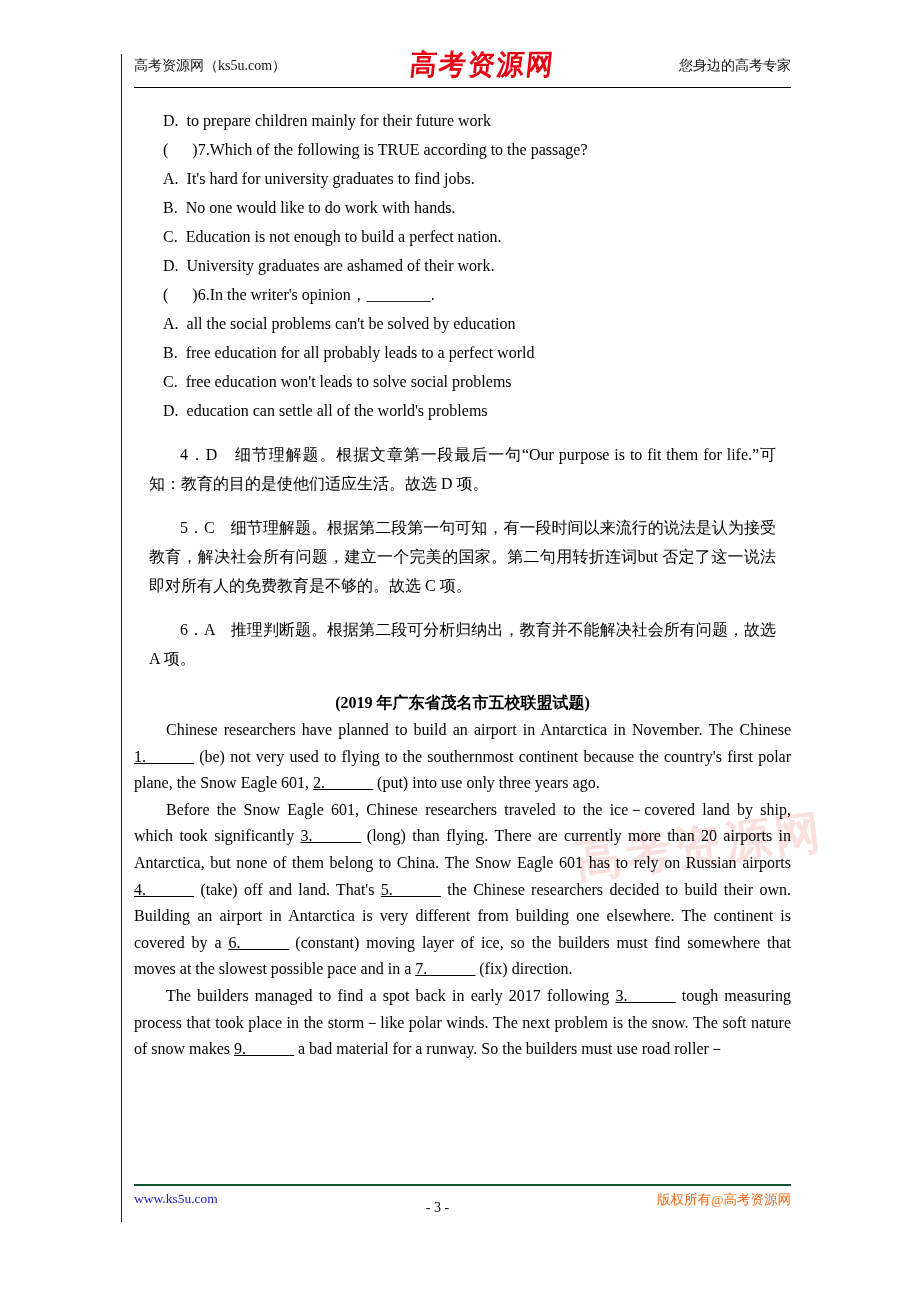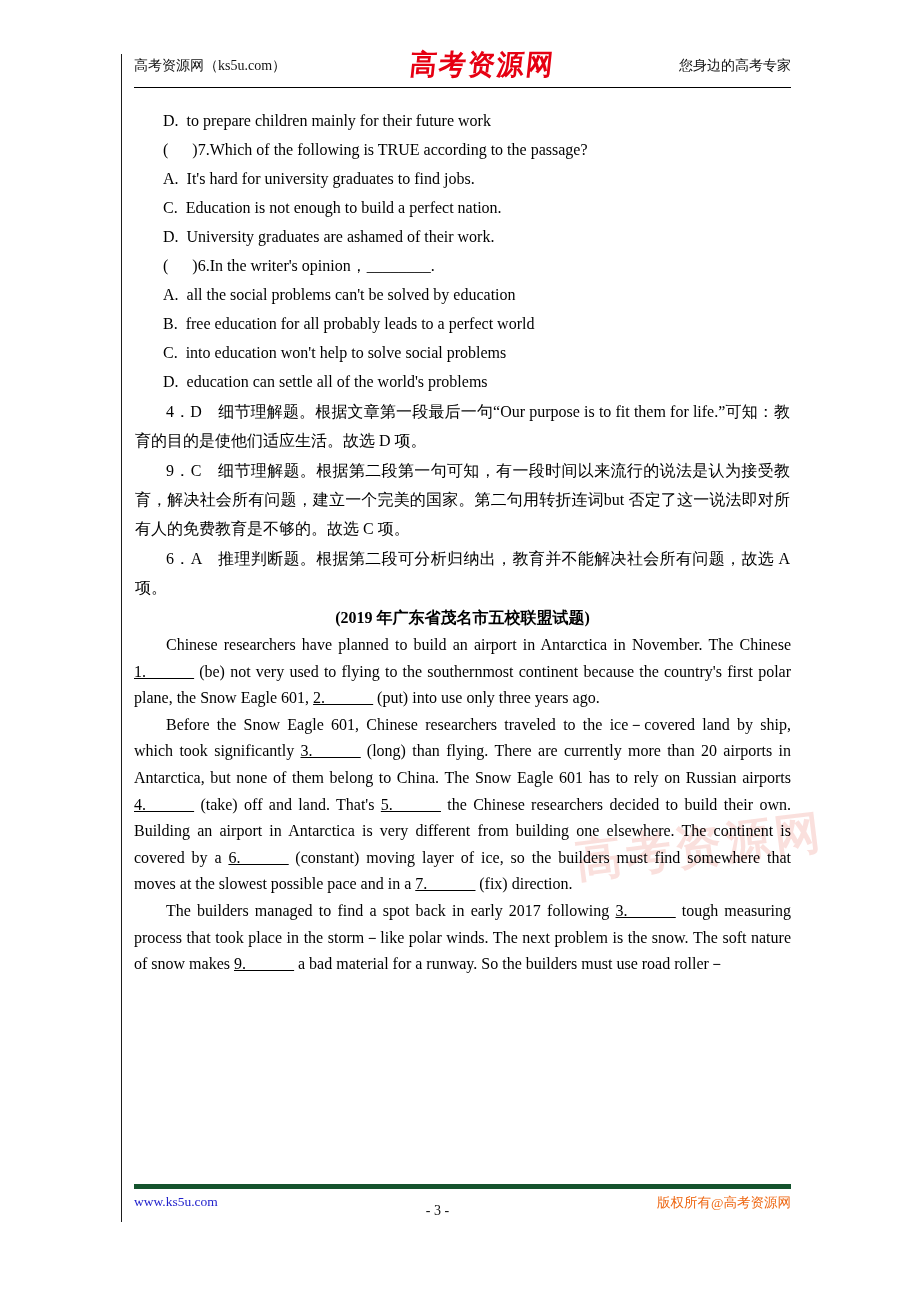--- a/index.html
+++ b/index.html
@@ -59,21 +59,21 @@
   }
   .summary {
     margin: 6px 0 0 0;
     font-size: 16px;
     font-weight: bold;
     line-height: 39px;
     text-indent: 31px;
     text-align: justify;
   }
   .answer {
-    margin: 1px;
+    margin: 15px;
     font-size: 16px;
     line-height: 29px;
     text-indent: 31px;
     text-align: justify;
   }
   .section-title {
     font-size: 16px;
     font-weight: bold;
     line-height: 29px;
     padding-left: 29px;
@@ -106,21 +106,21 @@
     pointer-events: none;
     z-index: 0;
     white-space: nowrap;
   }
   
   .footer {
     position: absolute;
     left: 134px;
     top: 1184px;
     width: 657px;
-    border-top: 5px solid #14532d;
+    border-top: 2px solid #14532d;
     padding-top: 5px;
     display: flex;
     align-items: flex-start;
     justify-content: space-between;
     font-size: 13.5px;
   }
   .flink {
     color: var(--link_blue, #2222cc);
     text-decoration: none;
     cursor: pointer;
@@ -147,31 +147,32 @@
   </header>
 
   <div class="watermark">高考资源网</div>
 
   <div class="content">
 
     <section>
       <div class="line">D.  to prepare children mainly for their future work</div>
       <div class="line">(      )7.Which of the following is TRUE according to the passage?</div>
       <div class="line">A.  It's hard for university graduates to find jobs.</div>
+      <div class="line">B.  No one would like to do work with hands.</div>
       <div class="line">C.  Education is not enough to build a perfect nation.</div>
       <div class="line">D.  University graduates are ashamed of their work.</div>
       <div class="line">(      )6.In the writer's opinion，________.</div>
       <div class="line">A.  all the social problems can't be solved by education</div>
       <div class="line">B.  free education for all probably leads to a perfect world</div>
-      <div class="line">C.  into education won't help to solve social problems</div>
+      <div class="line">C.  free education won't leads to solve social problems</div>
       <div class="line">D.  education can settle all of the world's problems</div>
 
 
       <p class="answer">4．D　细节理解题。根据文章第一段最后一句“Our purpose is to fit them for life.”可知：教育的目的是使他们适应生活。故选 D 项。</p>
-      <p class="answer">9．C　细节理解题。根据第二段第一句可知，有一段时间以来流行的说法是认为接受教育，解决社会所有问题，建立一个完美的国家。第二句用转折连词but 否定了这一说法即对所有人的免费教育是不够的。故选 C 项。</p>
+      <p class="answer">5．C　细节理解题。根据第二段第一句可知，有一段时间以来流行的说法是认为接受教育，解决社会所有问题，建立一个完美的国家。第二句用转折连词but 否定了这一说法即对所有人的免费教育是不够的。故选 C 项。</p>
       <p class="answer">6．A　推理判断题。根据第二段可分析归纳出，教育并不能解决社会所有问题，故选 A 项。</p>
     </section>
 
     <section>
       <div class="source">(2019 年广东省茂名市五校联盟试题)</div>
       <p class="passage">Chinese researchers have planned to build an airport in Antarctica in November. The Chinese <u>1.______</u> (be) not very used to flying to the southernmost continent because the country's first polar plane, the Snow Eagle 601, <u>2.______</u> (put) into use only three years ago.</p>
       <p class="passage">Before the Snow Eagle 601, Chinese researchers traveled to the ice－covered land by ship, which took significantly <u>3.______</u> (long) than flying. There are currently more than 20 airports in Antarctica, but none of them belong to China. The Snow Eagle 601 has to rely on Russian airports <u>4.______</u> (take) off and land. That's <u>5.______</u> the Chinese researchers decided to build their own. Building an airport in Antarctica is very different from building one elsewhere. The continent is covered by a <u>6.______</u> (constant) moving layer of ice, so the builders must find somewhere that moves at the slowest possible pace and in a <u>7.______</u> (fix) direction.</p>
       <p class="passage">The builders managed to find a spot back in early 2017 following <u>3.______</u> tough measuring process that took place in the storm－like polar winds. The next problem is the snow. The soft nature of snow makes <u>9.______</u> a bad material for a runway. So the builders must use road roller－</p>
     </section>
 

